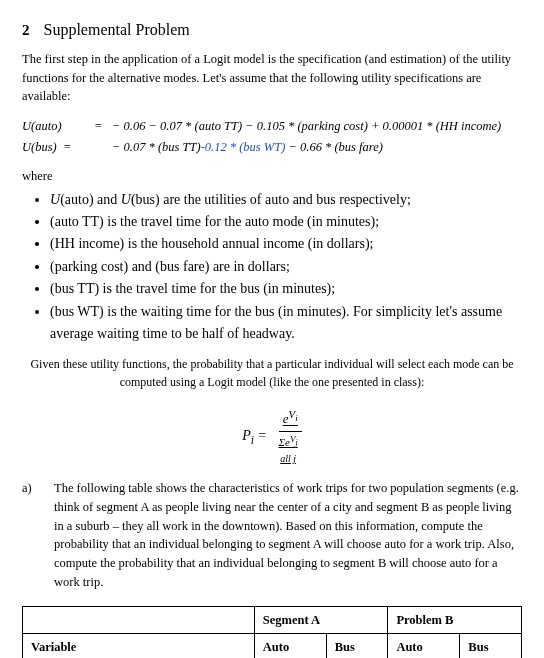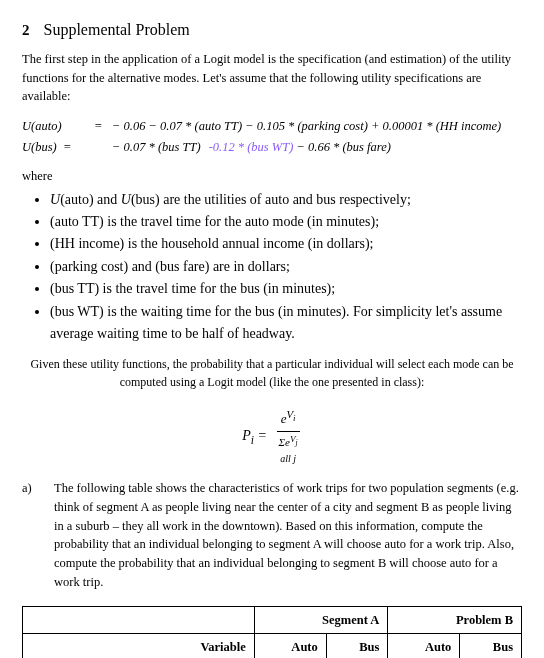--- a/index.html
+++ b/index.html
@@ -46,22 +46,21 @@
     .u-label {
       min-width: 72px;
     }
     .u-eq {
       min-width: 18px;
     }
     .u-formula {
       flex: 1;
     }
     .highlight-red {
-      color: #8b5cf6;
-      margin-left: 8px;
+      color: #1d4ed8;
     }
     .where-section {
       margin: 8px 0 10px 0;
     }
     .where-label {
       font-size: 12.5px;
       margin-bottom: 4px;
     }
     .bullet-list {
       list-style: disc;
@@ -76,23 +75,24 @@
       text-align: center;
     }
     .formula-block {
       text-align: center;
       margin: 10px 0 12px 0;
       font-size: 14px;
     }
     .formula-fraction {
       display: inline-flex;
       flex-direction: column;
-      align-items: center;
+      align-items: flex-end;
       vertical-align: middle;
       font-size: 13px;
+      text-decoration: underline;
     }
     .formula-numerator {
       border-bottom: 1px solid #000;
       padding: 0 4px 1px 4px;
       font-style: italic;
     }
     .formula-denominator {
       padding: 1px 4px 0 4px;
       font-style: italic;
       font-size: 11px;
@@ -117,21 +117,21 @@
     }
     .data-table {
       width: 100%;
       border-collapse: collapse;
       margin-top: 14px;
       font-size: 12.5px;
     }
     .data-table th, .data-table td {
       border: 1px solid #000;
       padding: 4px 8px;
-      text-align: right;
+      text-align: left;
     }
     .data-table th {
       font-weight: bold;
     }
     .data-table td.var-label {
       text-align: left;
       font-weight: bold;
     }
     .seg-header {
       text-align: center;

